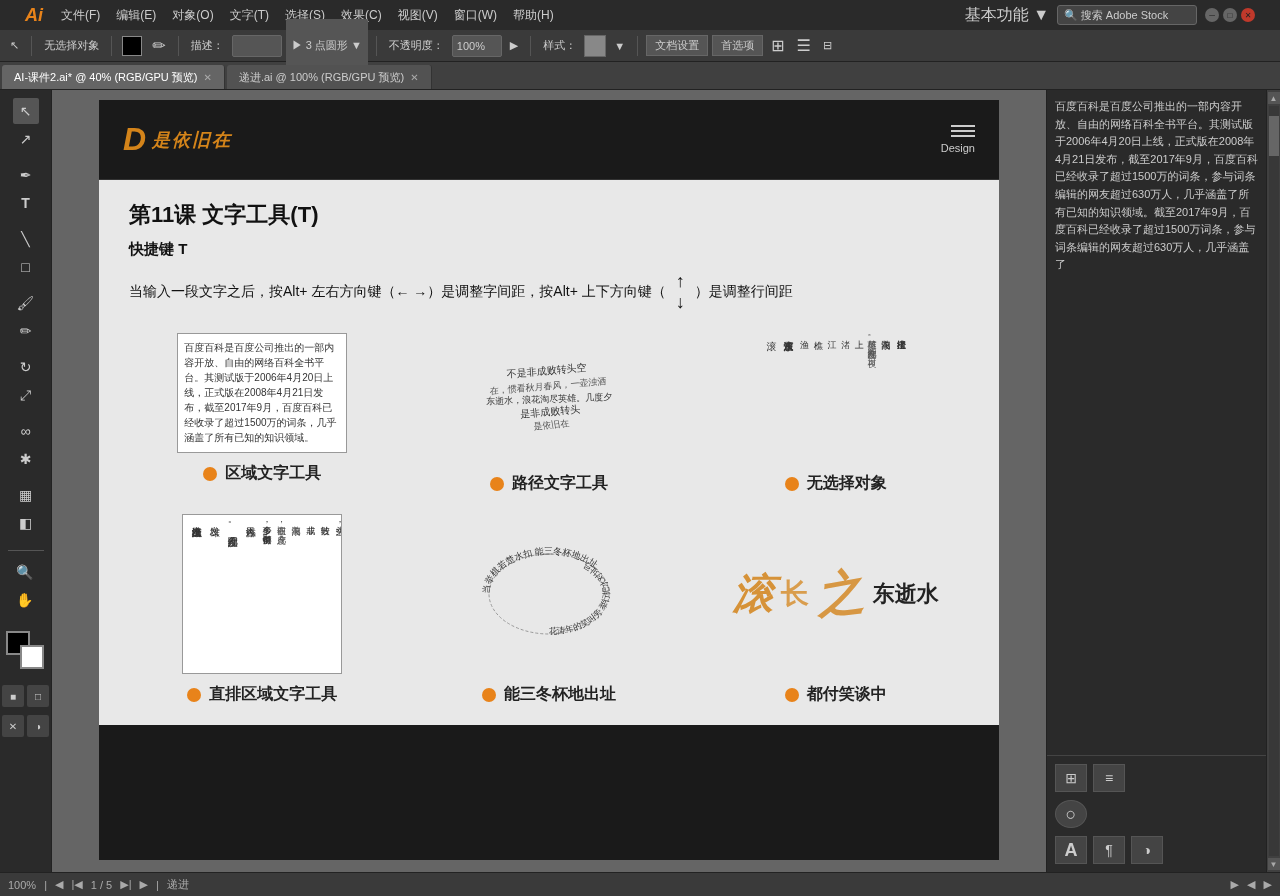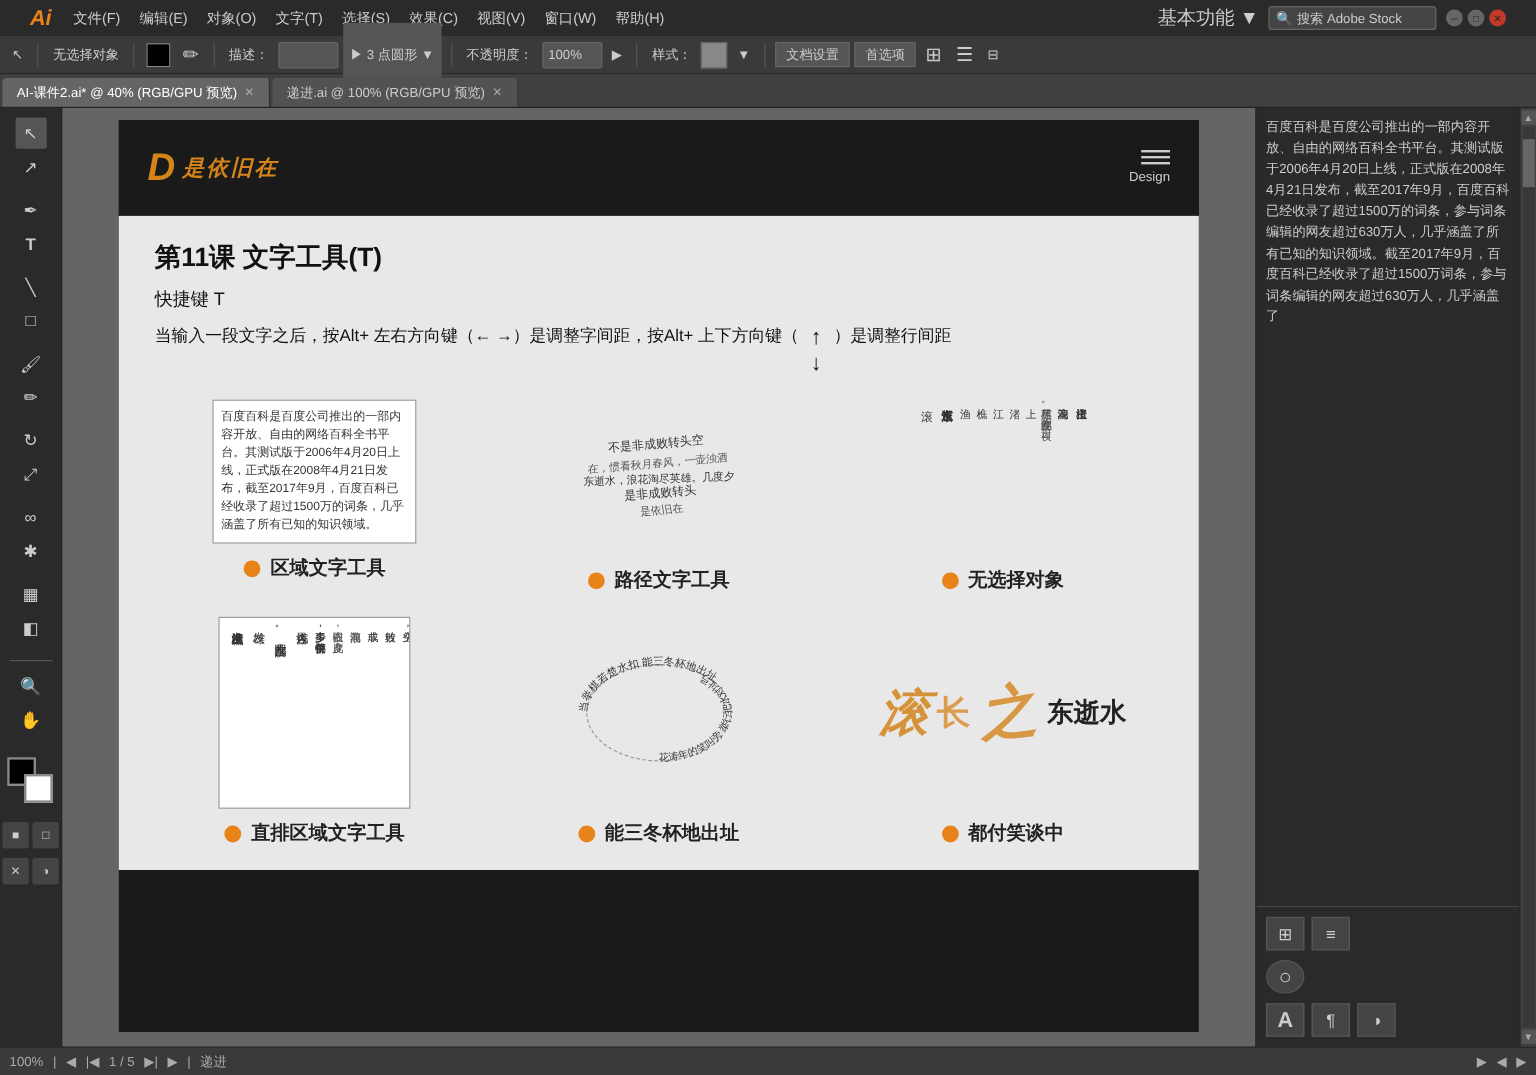--- a/index.html
+++ b/index.html
@@ -80,23 +80,23 @@
     #doc-header {
       background: #1a1a1a; width: 100%; height: 80px; display: flex; align-items: center;
       justify-content: space-between; padding: 0 24px; border-bottom: 1px solid #333;
     }
     #doc-logo { color: #d4841a; font-size: 28px; font-weight: bold; font-style: italic; display: flex; align-items: center; gap: 6px; }
 
     
     #doc-content { padding: 20px 30px; background: #e8e8e8; }
 
     #lesson-title { font-size: 22px; font-weight: bold; color: #111; margin-bottom: 10px; }
-    #shortcut-info { font-size: 15px; color: #111; margin-bottom: 12px; }
+    #shortcut-info { font-size: 15px; color: #111; margin-bottom: 12px; font-weight: bold; }
     #desc-text { font-size: 13px; color: #222; line-height: 1.7; margin-bottom: 16px; }
-    #key-instruction { font-size: 14px; color: #111; margin-bottom: 20px; display: flex; gap: 6px; }
+    #key-instruction { font-size: 14px; color: #111; margin-bottom: 20px; display: flex; align-items: center; gap: 6px; }
 
     
     #demo-grid {
       display: grid; grid-template-columns: 1fr 1fr 1fr; gap: 20px; margin-bottom: 20px;
     }
     .demo-label {
       margin-top: 10px; font-size: 16px; font-weight: bold; color: #222;
       display: flex; align-items: center; gap: 8px;
     }
     .demo-dot { width: 14px; height: 14px; border-radius: 50%; background: #e8831a; display: inline-block; }

